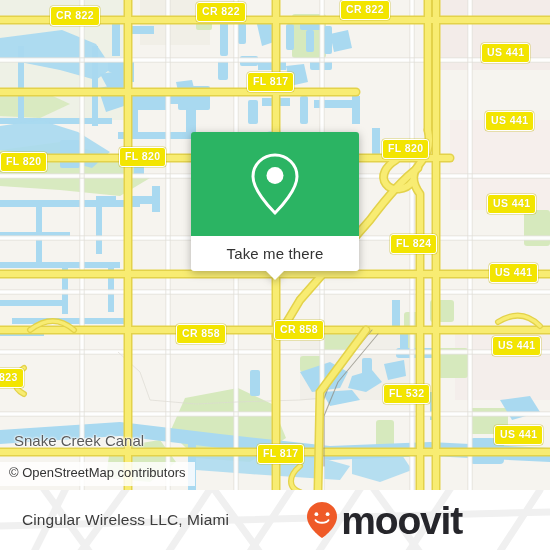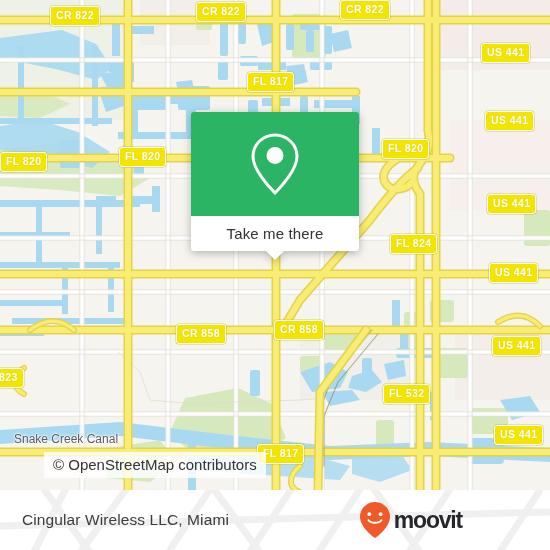--- a/index.html
+++ b/index.html
@@ -44,42 +44,41 @@
     padding: 3px 5px 4px 5px;
     white-space: nowrap;
     box-shadow: 0 0 0 0.5px rgba(190,175,0,.55);
     text-shadow: 0 0 1px rgba(120,110,0,.25);
   }
 
   
   .place-label {
     position: absolute;
     color: #5a5a5a;
-    font-size: 12px;
+    font-size: 15px;
     white-space: nowrap;
     text-shadow: 0 0 2px #fff, 0 0 2px #fff, 0 0 3px #fff;
   }
 
   
   #attribution {
     position: absolute;
-    left: 0; bottom: 12px;
+    left: 0; bottom: 4px;
     background: rgba(255,255,255,0.82);
     color: #333333;
-    font-size: 15px;
+    font-size: 13px;
     padding: 4px 9px 5px 9px;
     white-space: nowrap;
     line-height: 1.15;
-    margin-left: 44px;
   }
 
   
   #callout {
     position: absolute;
-    left: 191px; top: 112px;
+    left: 191px; top: 132px;
     width: 168px;
     filter: drop-shadow(0 2px 4px rgba(0,0,0,0.28));
   }
   #callout-image {
     height: 104px;
     background: #2bb463;
     border-radius: 3px 3px 0 0;
     display: flex;
     align-items: center;
     justify-content: center;
@@ -138,21 +137,21 @@
     white-space: nowrap;
     letter-spacing: 0.1px;
   }
   #brand {
     display: flex;
     align-items: center;
     gap: 2px;
   }
   #brand-wordmark {
     color: #26262b;
-    font-size: 23px;
+    font-size: 39px;
     font-weight: bold;
     letter-spacing: -1.2px;
     line-height: 1;
     margin-left: 1px;
   }
 </style>
 </head>
 <body>
 
 <div id="app">

